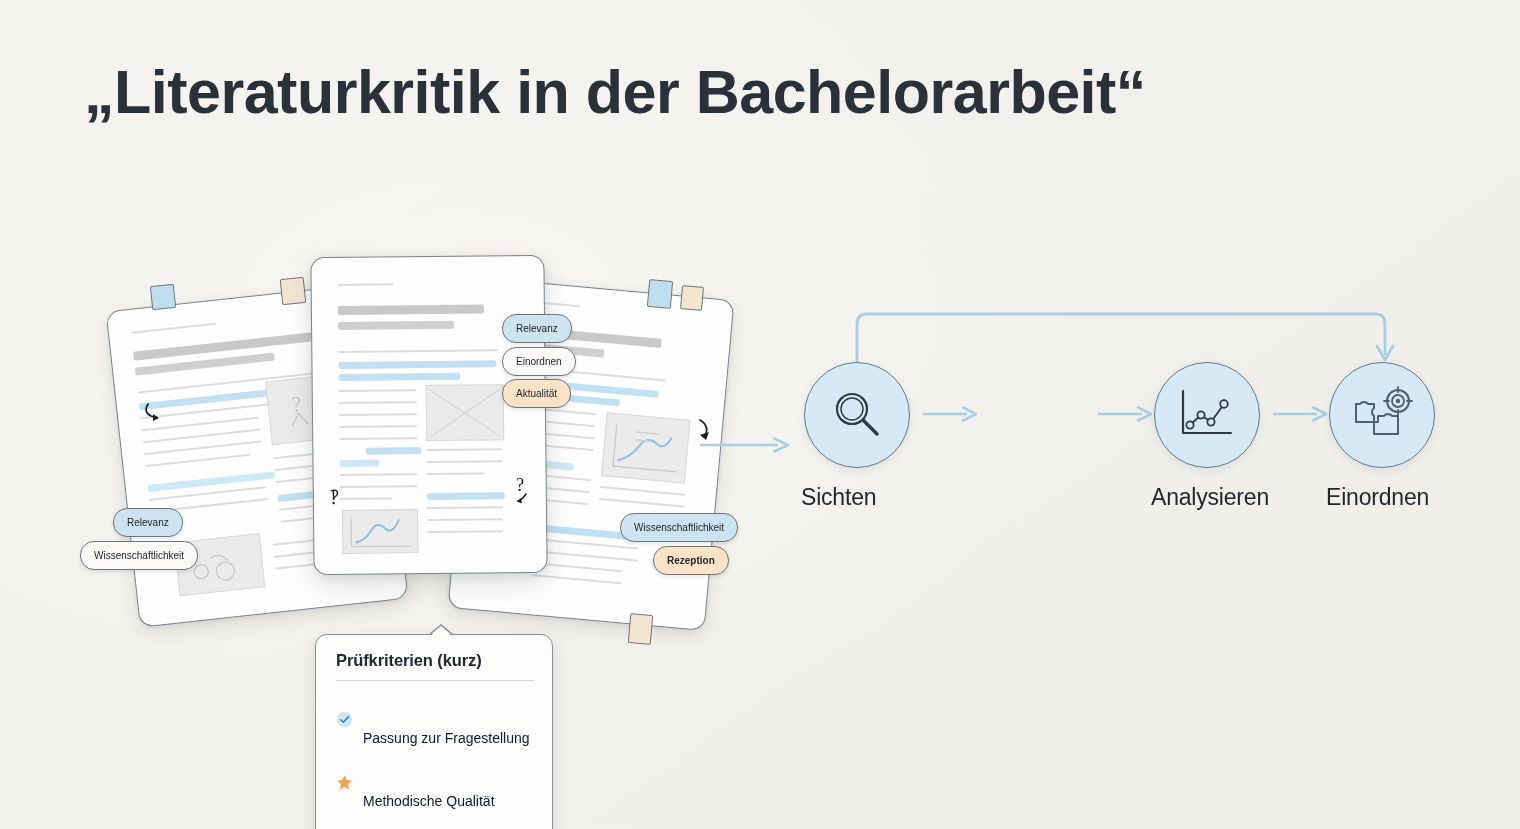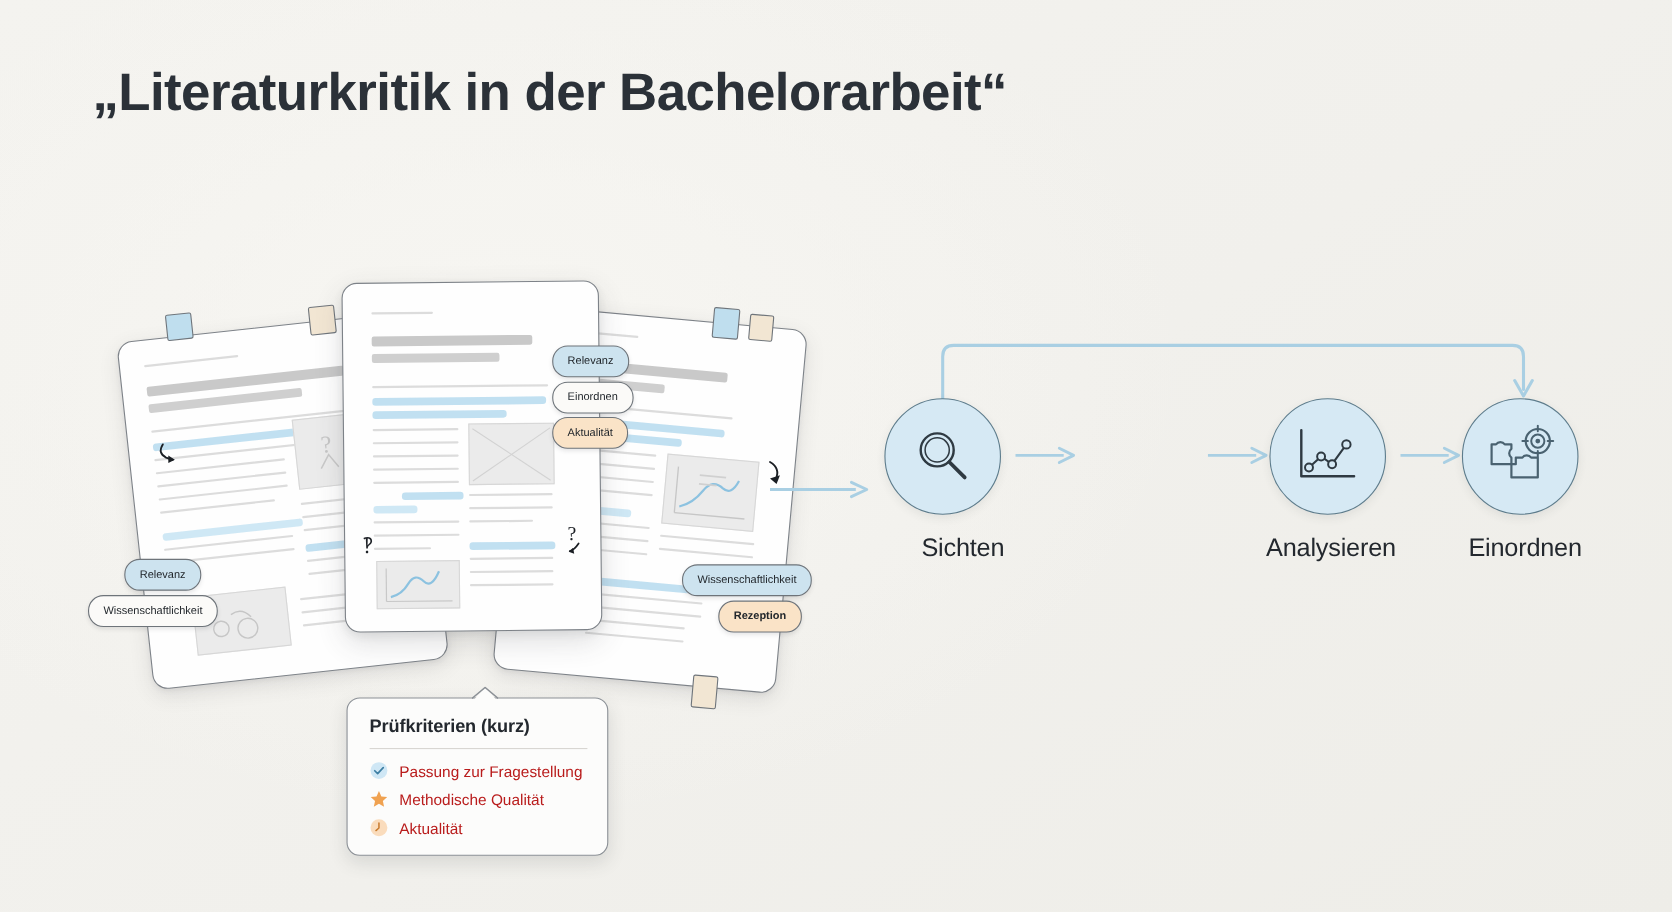--- a/index.html
+++ b/index.html
@@ -25,21 +25,21 @@
   }
 
   
   .header {
     position: absolute;
     left: 84px;
     top: 58px;
     width: 1150px;
   }
   .title {
-    font-size: 48px;
+    font-size: 61px;
     font-weight: 700;
     color: #2b3138;
     letter-spacing: -0.5px;
     line-height: 1.12;
     white-space: nowrap;
     margin: 0;
   }
   .subtitle {
     font-size: 29px;
     font-weight: 400;
@@ -218,42 +218,43 @@
   }
   .crit {
     display: flex;
     align-items: center;
     gap: 10px;
     margin-bottom: 9px;
   }
   .crit:last-child { margin-bottom: 0; }
   .crit-text {
     font-size: 14px;
-    color: #b91c1c;
+    color: #0f172a;
     white-space: nowrap;
+    margin-top: 38px;
   }
   .crit-ico {
     width: 17px;
     height: 17px;
     flex: 0 0 17px;
     display: block;
   }
 
   
   .flow {
     position: absolute;
     left: 786px;
     top: 340px;
     width: 700px;
     height: 230px;
   }
   .step {
     position: absolute;
     width: 112px;
-    text-align: right;
+    text-align: left;
   }
   .circle {
     width: 106px;
     height: 106px;
     border-radius: 50%;
     margin: 0 auto;
     position: relative;
     display: flex;
     align-items: center;
     justify-content: center;

